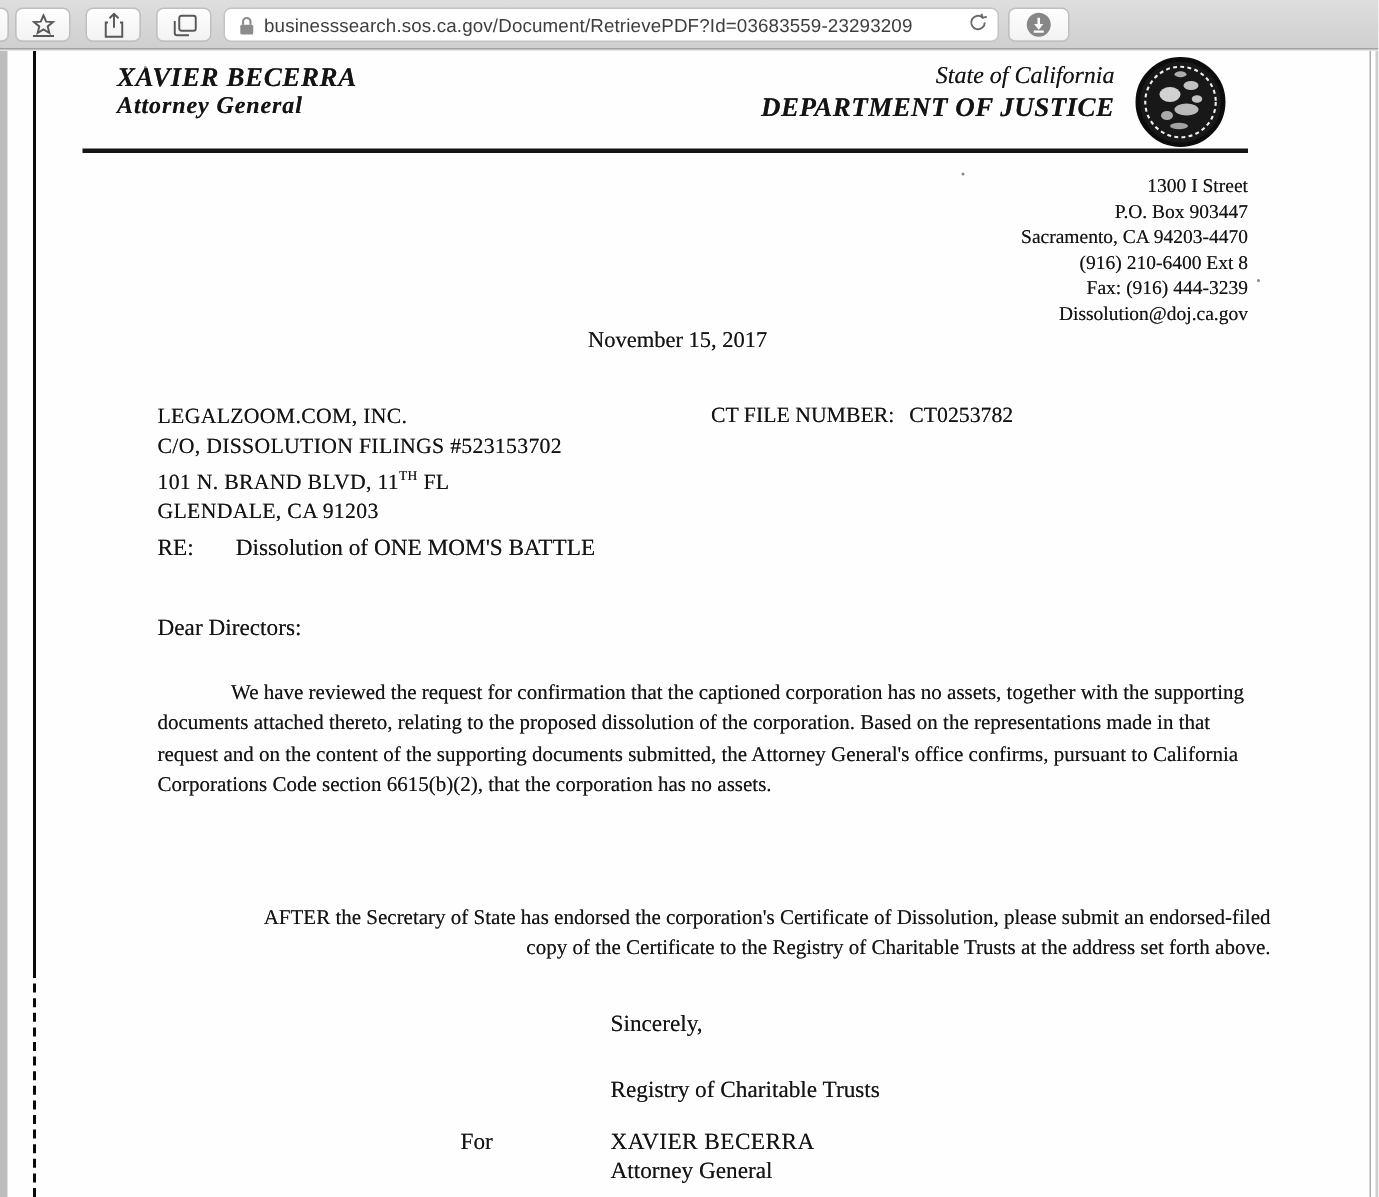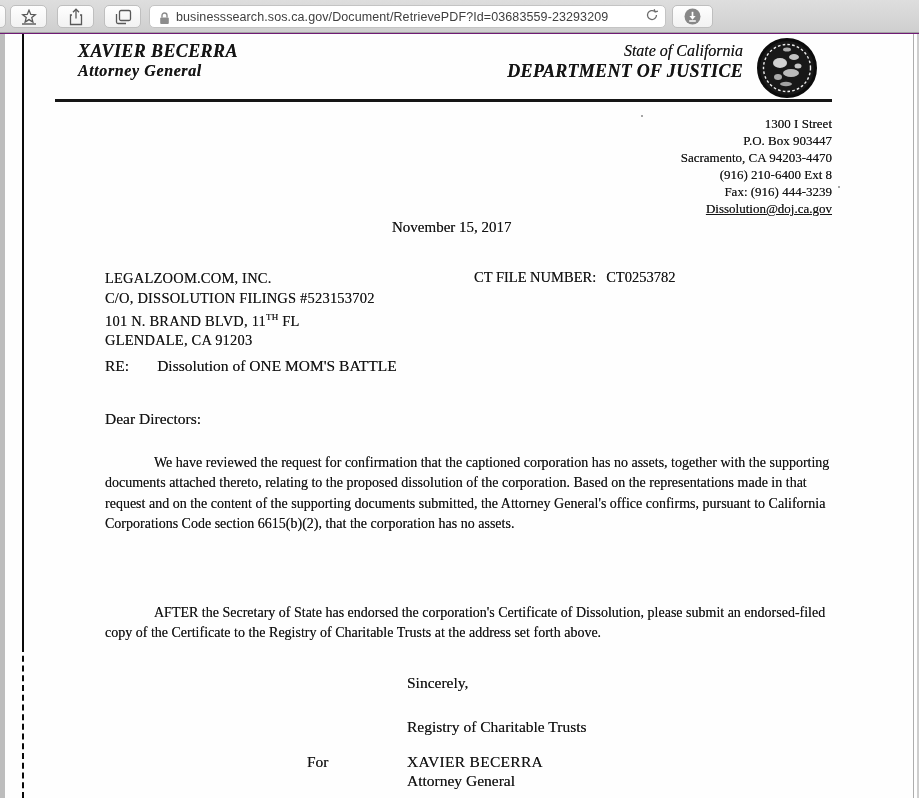--- a/index.html
+++ b/index.html
@@ -1,20 +1,20 @@
 <!DOCTYPE html>
 <html><head>
 <meta charset="utf-8">
 <style>
   * { margin:0; padding:0; box-sizing:border-box; }
   html,body { width:919px; height:798px; overflow:hidden; background:#fff; }
   #screen {
     position:relative; width:919px; height:798px;
     font-family:"Liberation Serif","DejaVu Serif",serif;
-    background:#701a75;
+    background:#e5e5e5;
   }
 
   
   .toolbar {
     position:absolute; top:0; left:0; width:919px; height:33px;
     background:linear-gradient(#dedede,#cfcfcf);
     border-bottom:1px solid #a2a2a2;
     font-family:"Liberation Sans","DejaVu Sans",sans-serif;
   }
   .tb-btn {
@@ -53,36 +53,36 @@
   
   .lh-name  { position:absolute; top:7px; left:78px; font-size:18px; font-weight:bold; font-style:italic; color:#101010; letter-spacing:.4px; }
   .lh-title { position:absolute; top:28px; left:78px; font-size:16px; font-weight:bold; font-style:italic; color:#101010; letter-spacing:.6px; }
   .lh-state { position:absolute; top:8px;  right:176px; font-size:16px; font-weight:normal; font-style:italic; color:#101010; }
   .lh-dept  { position:absolute; top:27px; right:176px; font-size:18px; font-weight:bold; font-style:italic; color:#101010; letter-spacing:.3px; }
   .lh-rule  { position:absolute; top:65px; left:55px; width:777px; height:3px; background:#161616; }
   .seal { position:absolute; top:3px; left:756px; width:62px; height:62px; }
 
   
   .contact { position:absolute; top:81px; right:87px; text-align:right; font-size:13px; line-height:17px; color:#141414; }
-  .contact .email { text-decoration:underline; }
+  .contact .email { }
 
   
   .scan-text { color:#141414; text-shadow:0 0 0.4px rgba(10,10,10,.65); }
   .date-line { position:absolute; top:185px; left:392px; font-size:15px; }
   .recipient { position:absolute; top:235px; left:105px; font-size:14.5px; line-height:19.5px; letter-spacing:.2px; }
   .recipient sup { font-size:9px; }
   .file-number { position:absolute; top:235px; left:474px; font-size:14.5px; }
   .file-number .val { margin-left:10px; }
   .re-line { position:absolute; top:323px; left:105px; font-size:15.5px; }
   .re-line .subj { margin-left:28px; }
   .salutation { position:absolute; top:376px; left:105px; font-size:15.5px; }
   .para { position:absolute; left:105px; width:742px; font-size:14px; line-height:20.4px; text-indent:49px; }
   #para1 { top:419px; }
   #para2 { top:523px; }
-  #para3 { top:569px; }
+  #para3 { top:569px;text-align:right; }
 
   
   .sig-closing { position:absolute; top:640px; left:407px; font-size:15.5px; }
   .sig-org     { position:absolute; top:684px; left:407px; font-size:15.5px; }
   .sig-for     { position:absolute; top:719px; left:307px; font-size:15.5px; }
   .sig-name    { position:absolute; top:719px; left:407px; font-size:15.5px; letter-spacing:.3px; }
   .sig-title   { position:absolute; top:738px; left:407px; font-size:15.5px; }
 </style>
 </head>
 <body>

